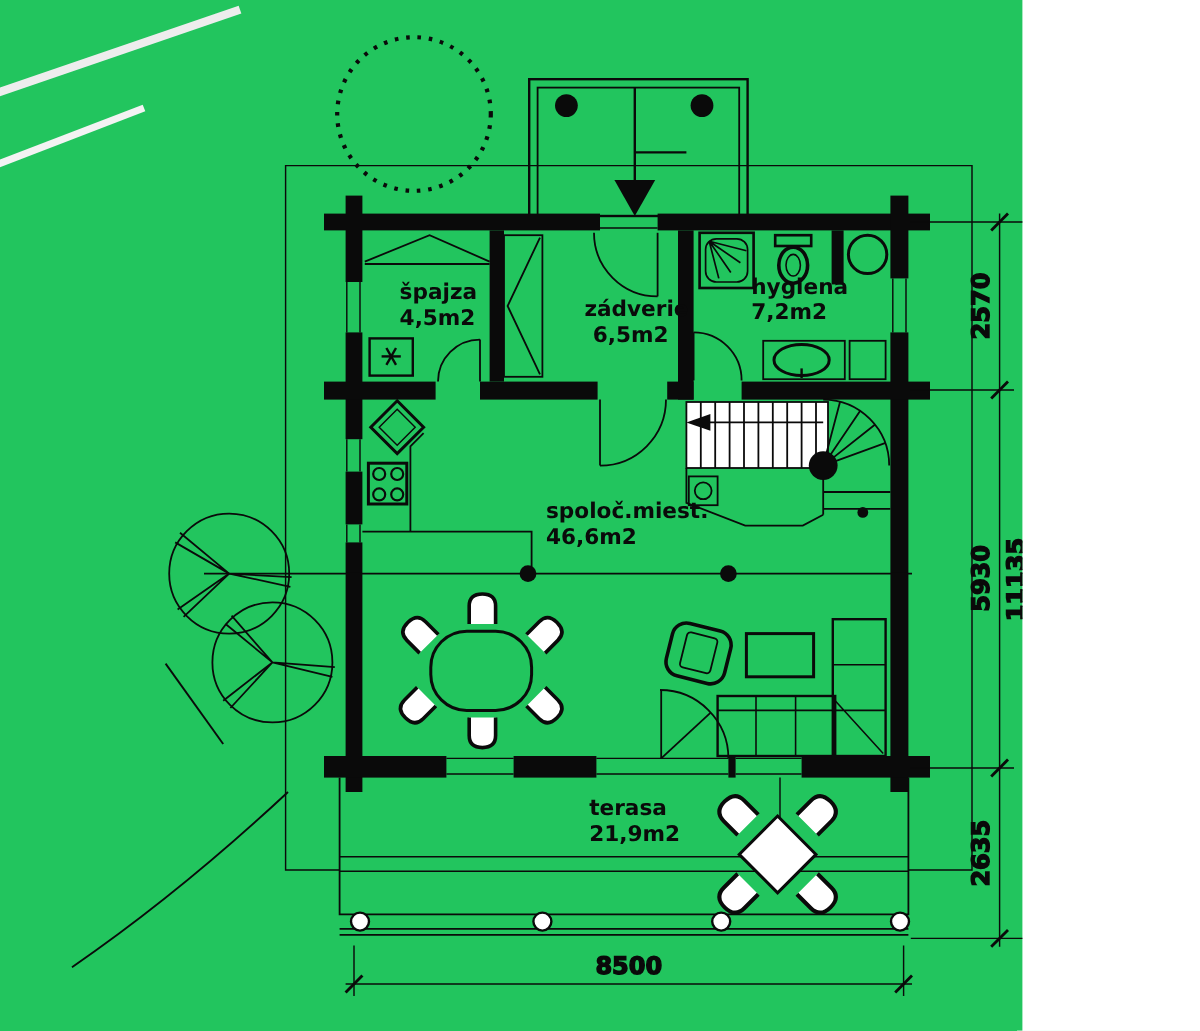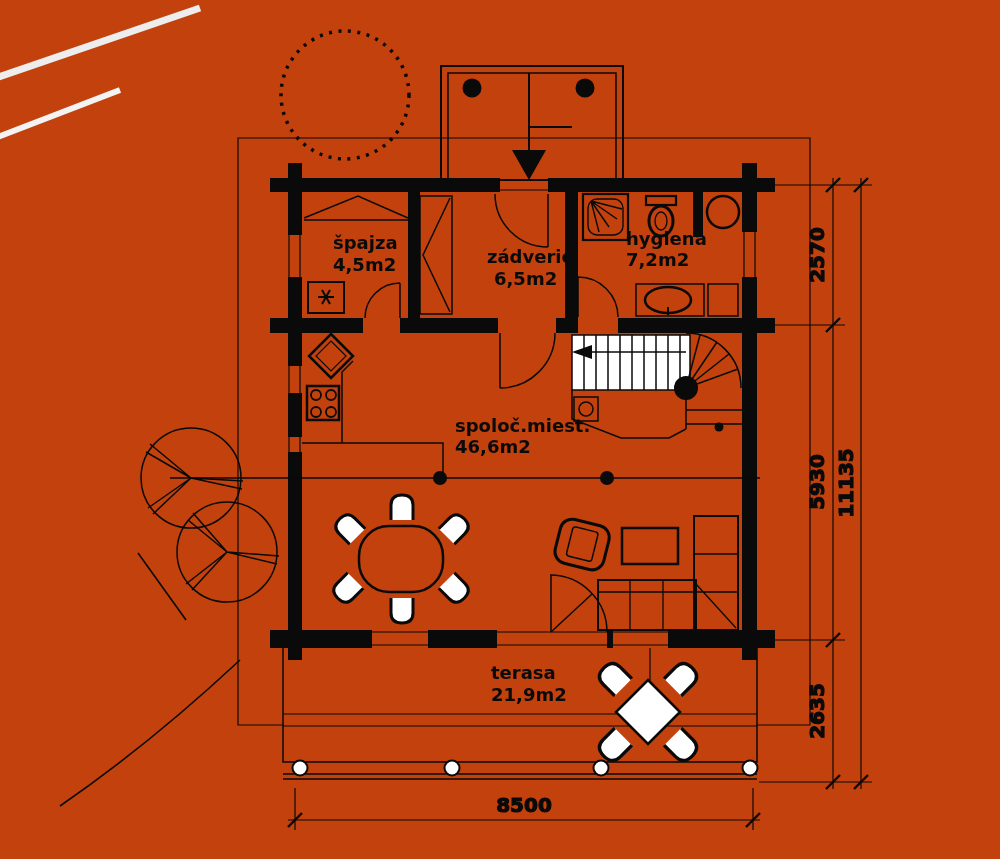--- a/index.html
+++ b/index.html
@@ -1,16 +1,16 @@
 <!DOCTYPE html>
 <html><head>
 <meta charset="utf-8">
 <style>
   html,body{margin:0;padding:0;background:#ffffff;}
-  .canvas{position:relative;width:1000px;height:859px;background:#c2410c;overflow:hidden;
+  .canvas{position:relative;width:852px;height:859px;background:#22c55e;overflow:hidden;
           font-family:"DejaVu Sans",sans-serif;}
   svg{position:absolute;left:0;top:0;}
   .ink{stroke:#0a0a0a;fill:none;}
   .fillink{fill:#0a0a0a;stroke:none;}
   .white{fill:#ffffff;}
   text{fill:#0a0a0a;font-family:"DejaVu Sans",sans-serif;font-weight:700;}
   .roomname{font-size:18px;}
   .roomarea{font-size:18px;}
   .dimtext{font-size:20px;}
 </style>

